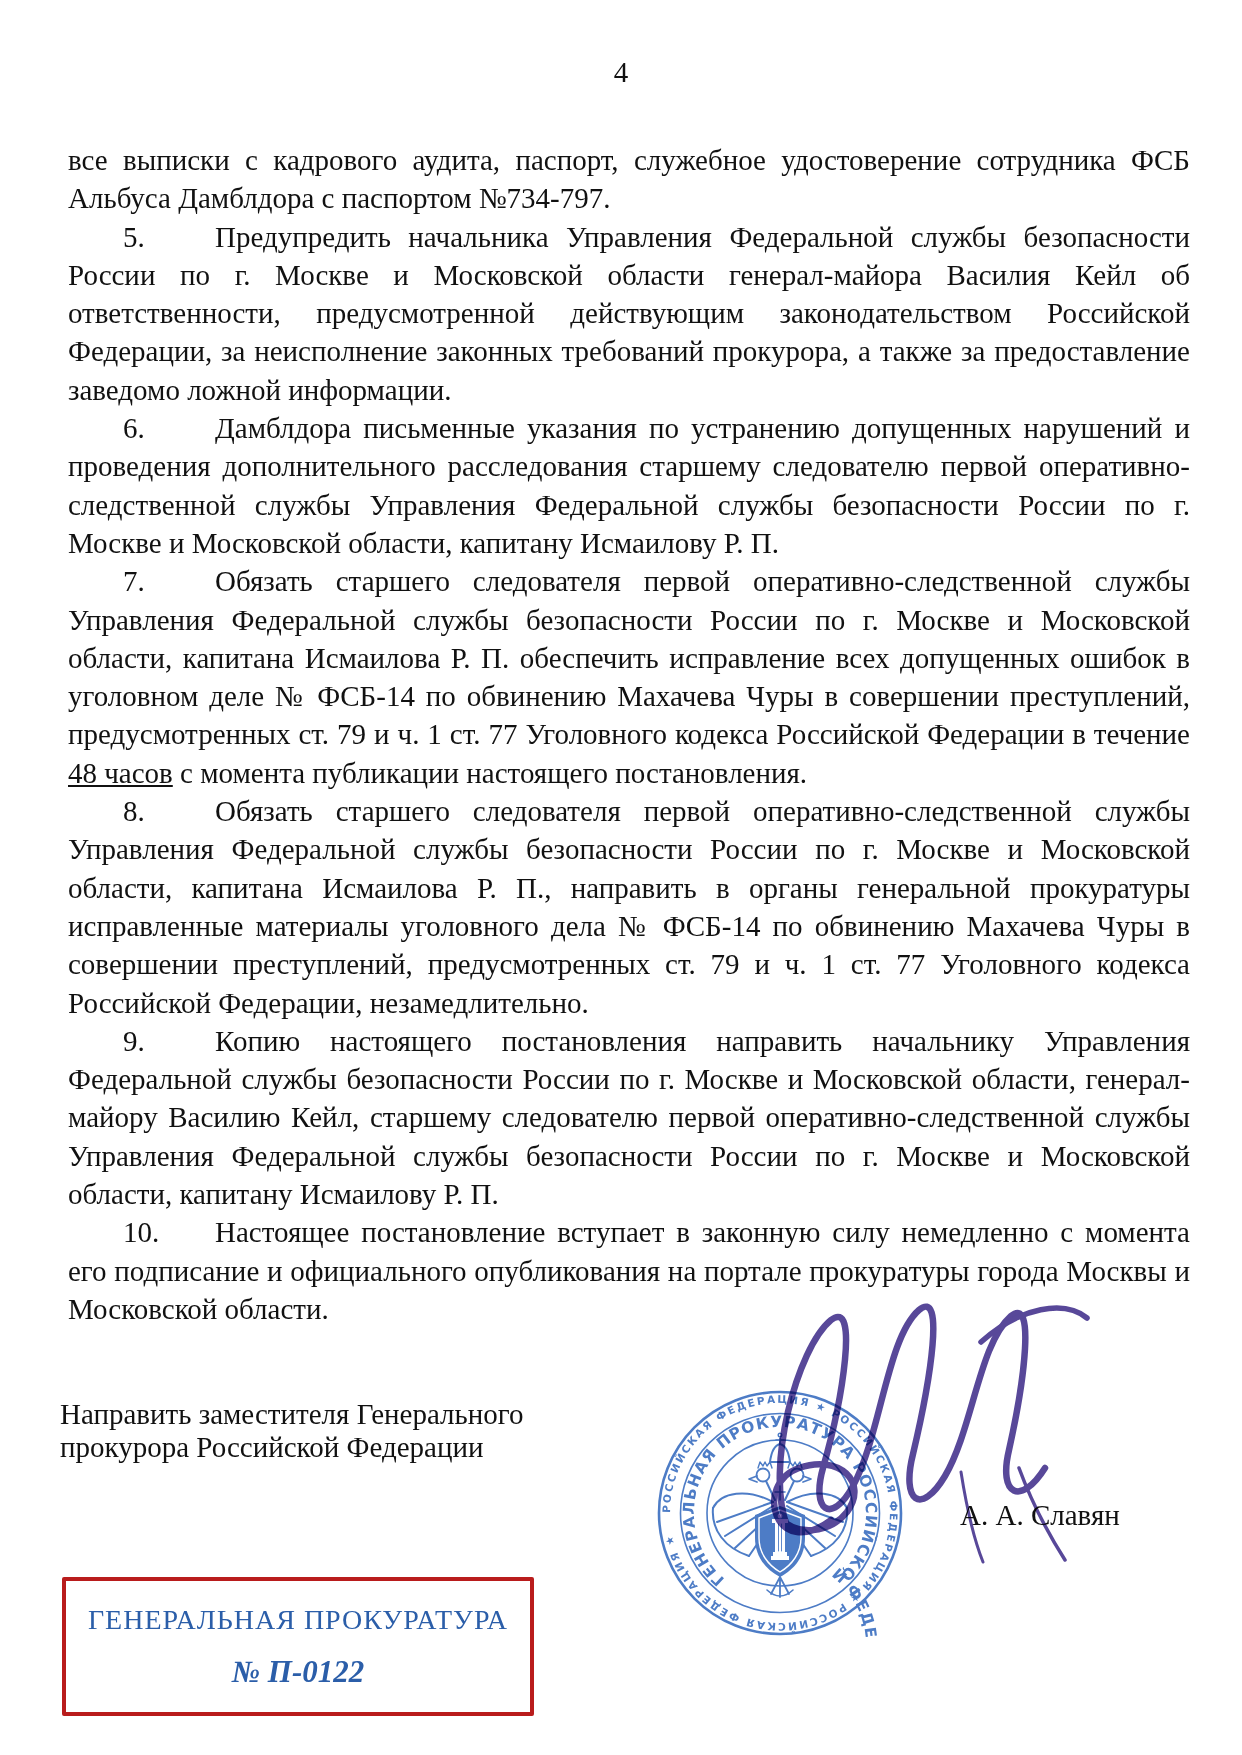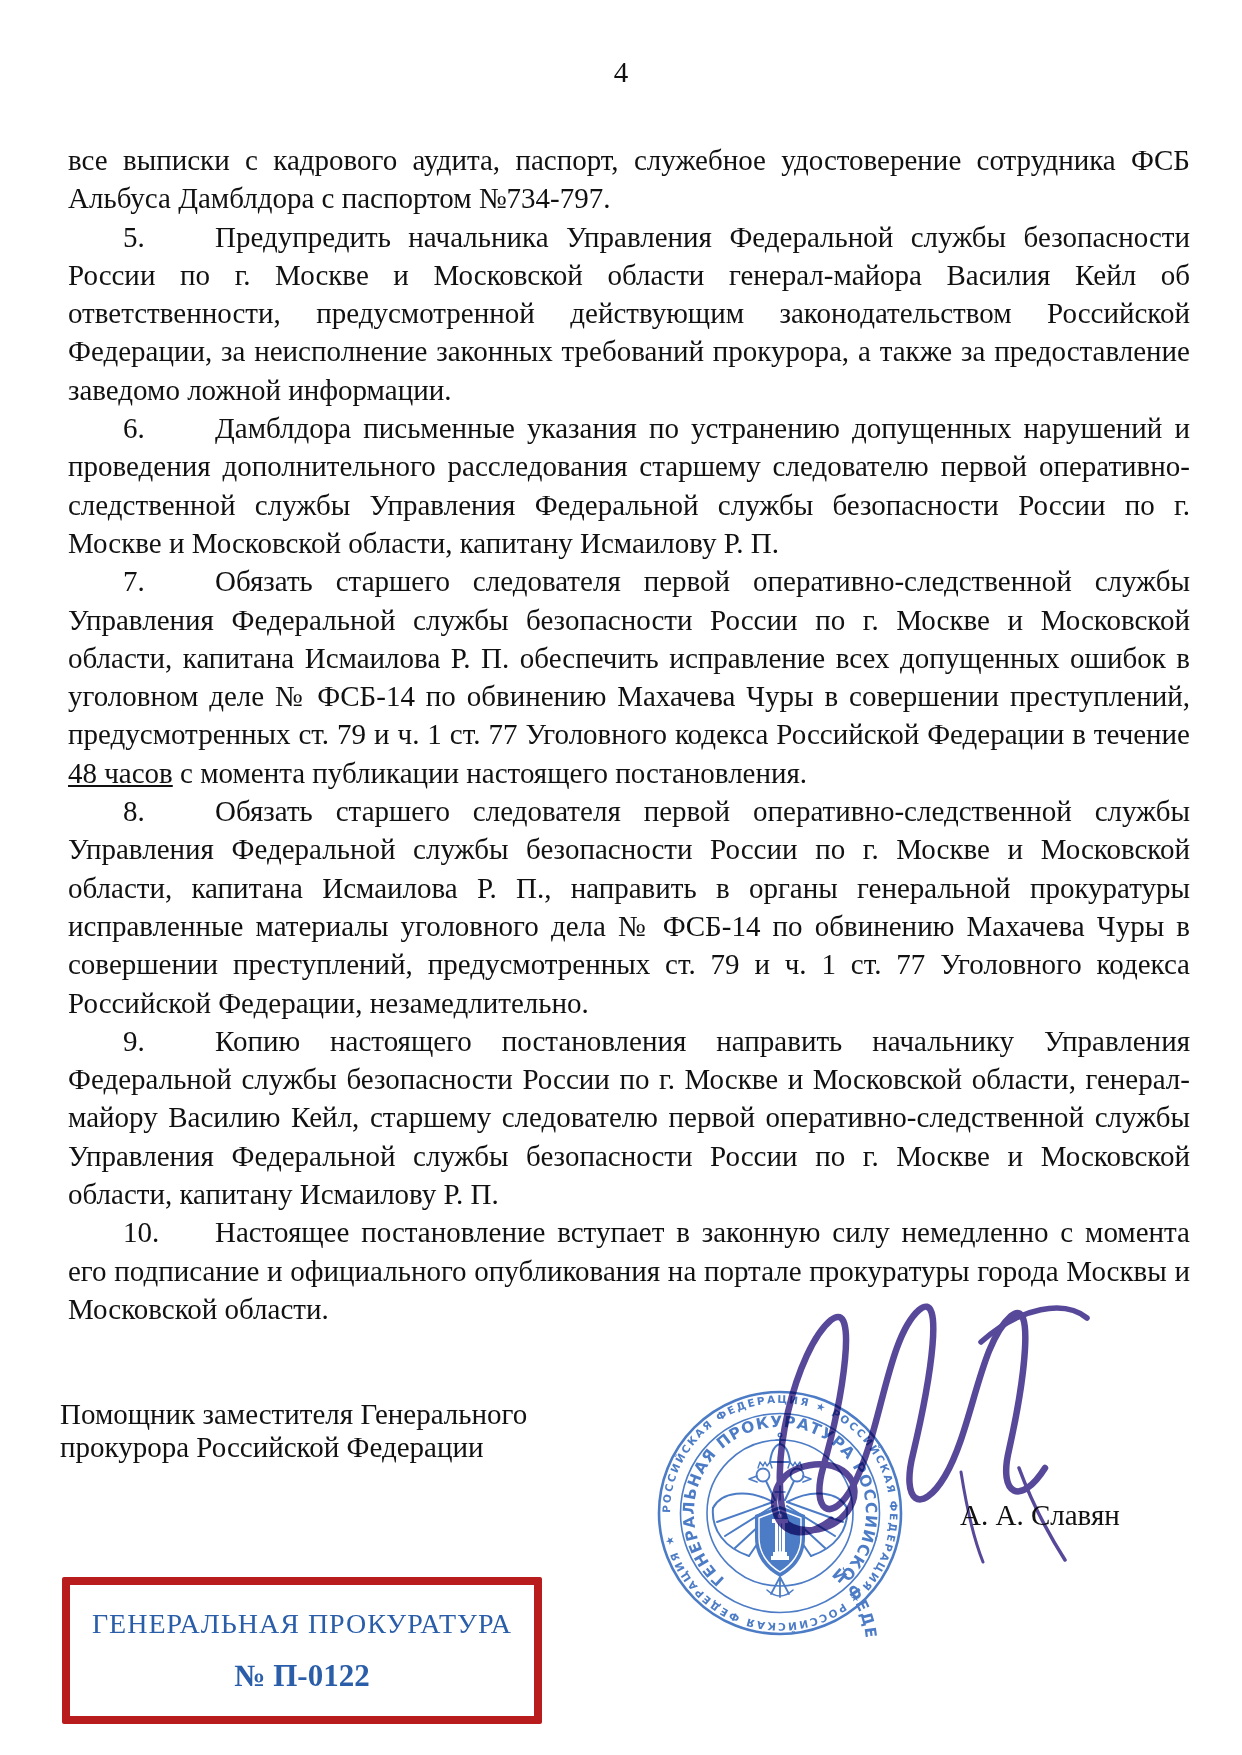--- a/index.html
+++ b/index.html
@@ -45,50 +45,50 @@
   .seal text{
     font-family:"DejaVu Sans","Liberation Sans",sans-serif;
     font-weight:bold;
   }
   .autograph{
     position:absolute;left:735px;top:1258px;width:370px;height:315px;
     mix-blend-mode:multiply;
   }
   .stamp-box{
     position:absolute;left:62px;top:1577px;width:464px;height:131px;
-    border:8px solid #b91c1c;border-radius:2px;
+    border:4px solid #b91c1c;border-radius:2px;
     display:flex;flex-direction:column;justify-content:center;align-items:center;
     text-align:center;
   }
   .stamp-line{
     font-size:28px;line-height:36px;letter-spacing:1px;color:#2b5ea9;
   }
   .stamp-number{
-    font-size:31px;line-height:38px;font-weight:bold;color:#2b5ea9;margin-top:15px;
+    font-size:31px;line-height:38px;font-weight:bold;color:#2b5ea9;margin-top:15px;font-style:italic;
   }
 </style>
 </head>
 <body>
 
 <div class="page">
 
   <div class="page-number">4</div>
 
   <div class="body-text">
       <p class="para cont"><span>все выписки с кадрового аудита, паспорт, служебное удостоверение сотрудника ФСБ Альбуса Дамблдора с паспортом №734-797.</span></p>
       <p class="para"><span class="pnum">5.</span><span class="u">Предупредить начальника</span><span> Управления Федеральной службы безопасности России по г. Москве и Московской области генерал-майора Василия Кейл об ответственности, предусмотренной действующим законодательством Российской Федерации, за неисполнение законных требований прокурора, а также за предоставление заведомо ложной информации.</span></p>
       <p class="para"><span class="pnum">6.</span><span>Дамблдора письменные указания по устранению допущенных нарушений и проведения дополнительного расследования старшему следователю первой оперативно-следственной службы Управления Федеральной службы безопасности России по г. Москве и Московской области, капитану Исмаилову Р. П.</span></p>
       <p class="para"><span class="pnum">7.</span><span>Обязать старшего следователя первой оперативно-следственной службы Управления Федеральной службы безопасности России по г. Москве и Московской области, капитана Исмаилова Р. П. обеспечить исправление всех допущенных ошибок в уголовном деле № ФСБ-14 по обвинению Махачева Чуры в совершении преступлений, предусмотренных ст. 79 и ч. 1 ст. 77 Уголовного кодекса Российской Федерации в течение </span><span class="bu">48 часов</span><span> с момента публикации настоящего постановления.</span></p>
       <p class="para"><span class="pnum">8.</span><span>Обязать старшего следователя первой оперативно-следственной службы Управления Федеральной службы безопасности России по г. Москве и Московской области, капитана Исмаилова Р. П., направить в органы генеральной прокуратуры исправленные материалы уголовного дела № ФСБ-14 по обвинению Махачева Чуры в совершении преступлений, предусмотренных ст. 79 и ч. 1 ст. 77 Уголовного кодекса Российской Федерации, незамедлительно.</span></p>
       <p class="para"><span class="pnum">9.</span><span>Копию настоящего постановления направить начальнику Управления Федеральной службы безопасности России по г. Москве и Московской области, генерал-майору Василию Кейл, старшему следователю первой оперативно-следственной службы Управления Федеральной службы безопасности России по г. Москве и Московской области, капитану Исмаилову Р. П.</span></p>
       <p class="para"><span class="pnum">10.</span><span>Настоящее постановление вступает в законную силу немедленно с момента его подписание и официального опубликования на портале прокуратуры города Москвы и Московской области.</span></p>
     </div>
 
   <div class="sig-position">
-    <div>Помощник заместителя Генерального</div>
+    <div>Направить заместителя Генерального</div>
     <div>прокурора Российской Федерации</div>
   </div>
 
 
   <div class="sig-name">А. А. Славян</div>
 
   <svg class="seal" viewBox="0 0 250 250">
     <g stroke="#4d7cc6" fill="none">
       <circle cx="125" cy="125" r="121" stroke-width="2.6"></circle>
       <circle cx="125" cy="125" r="99.5" stroke-width="1.6"></circle>

